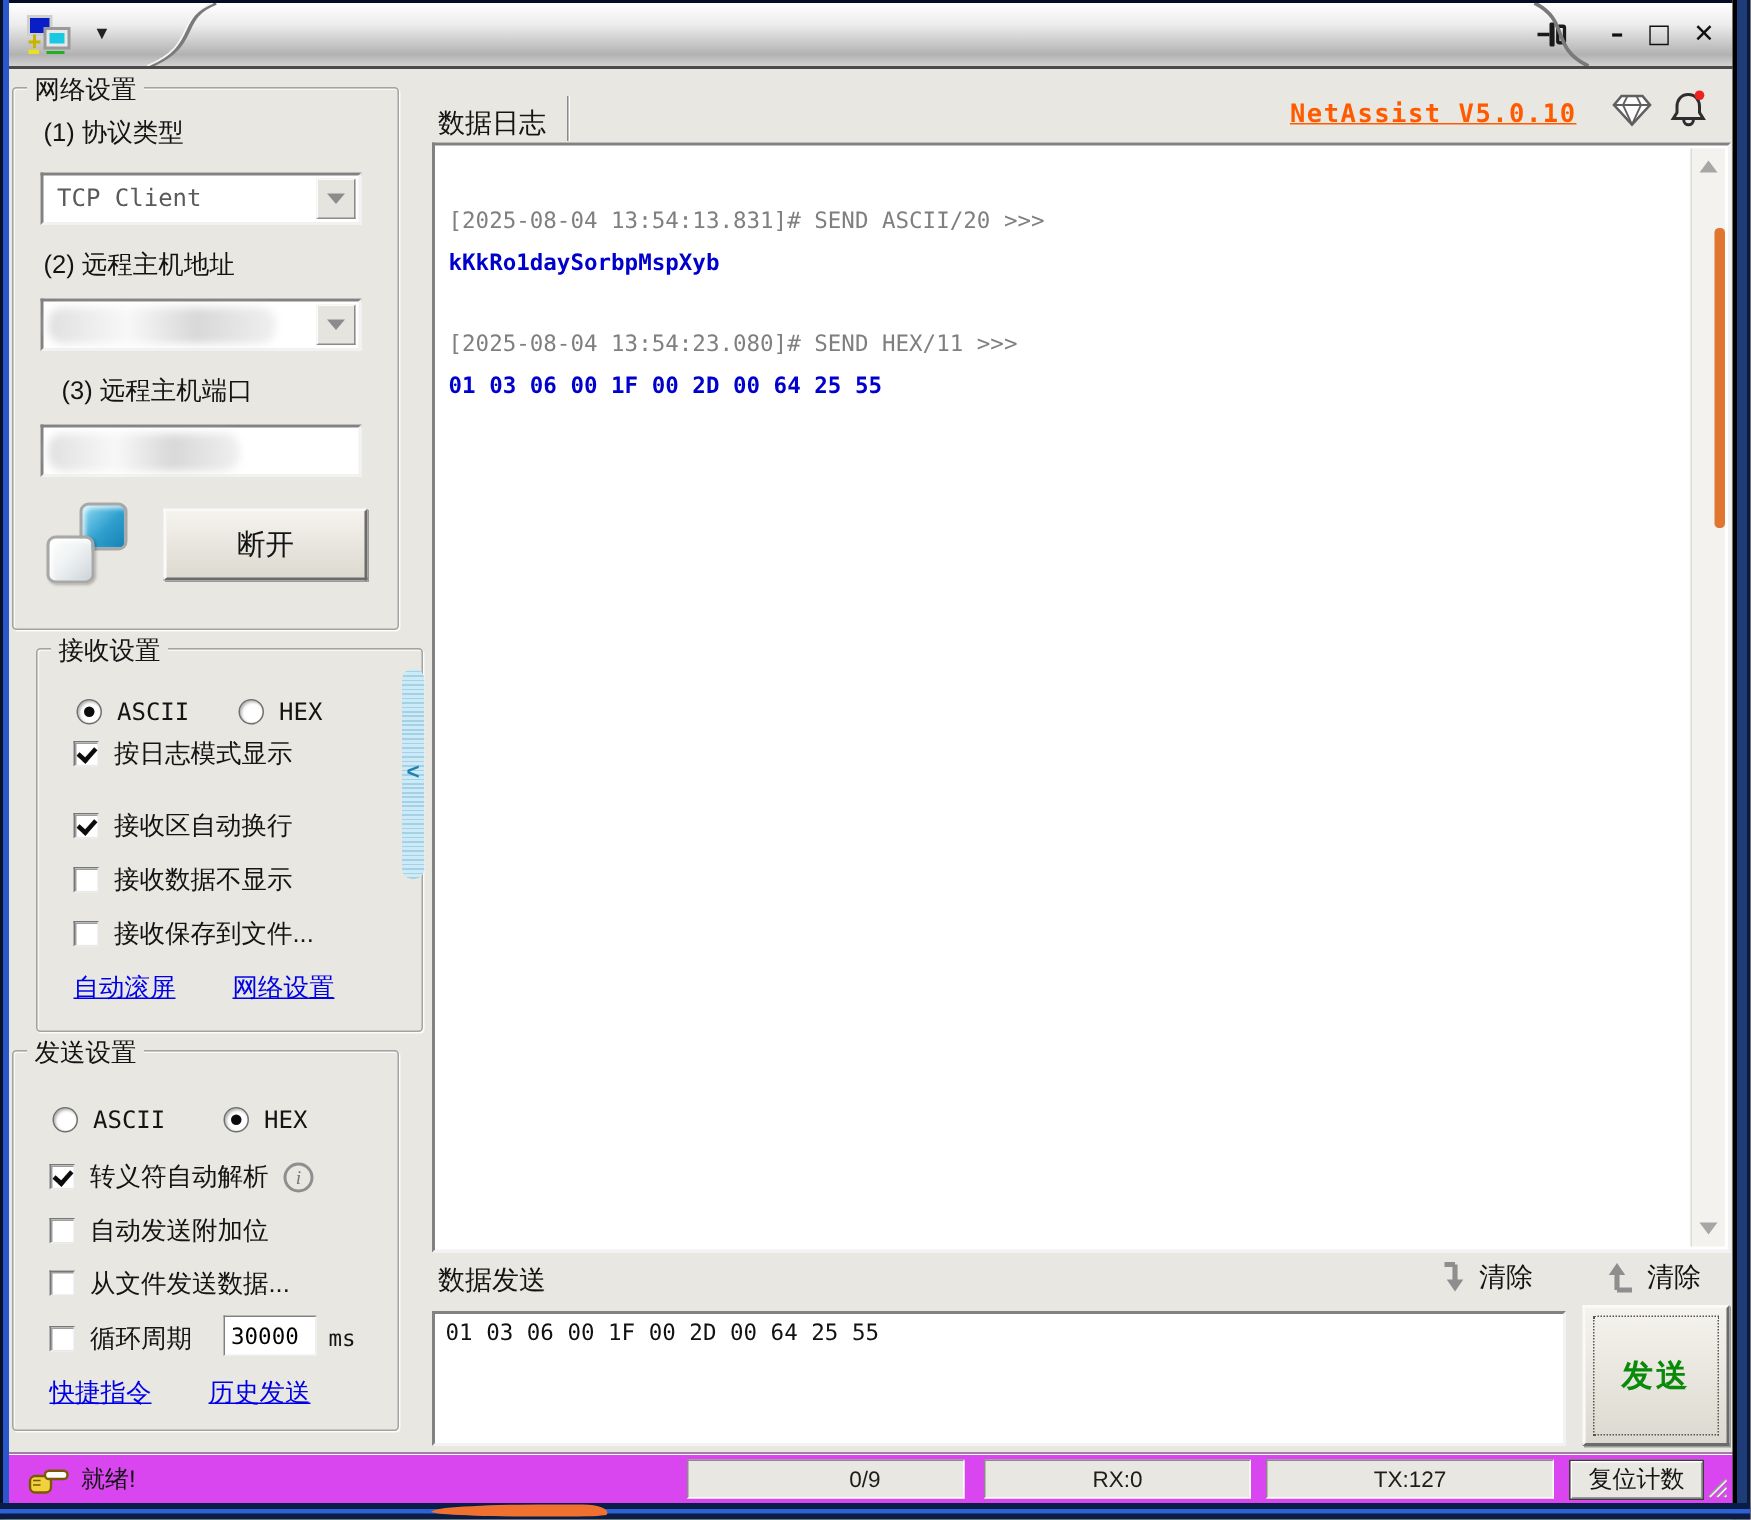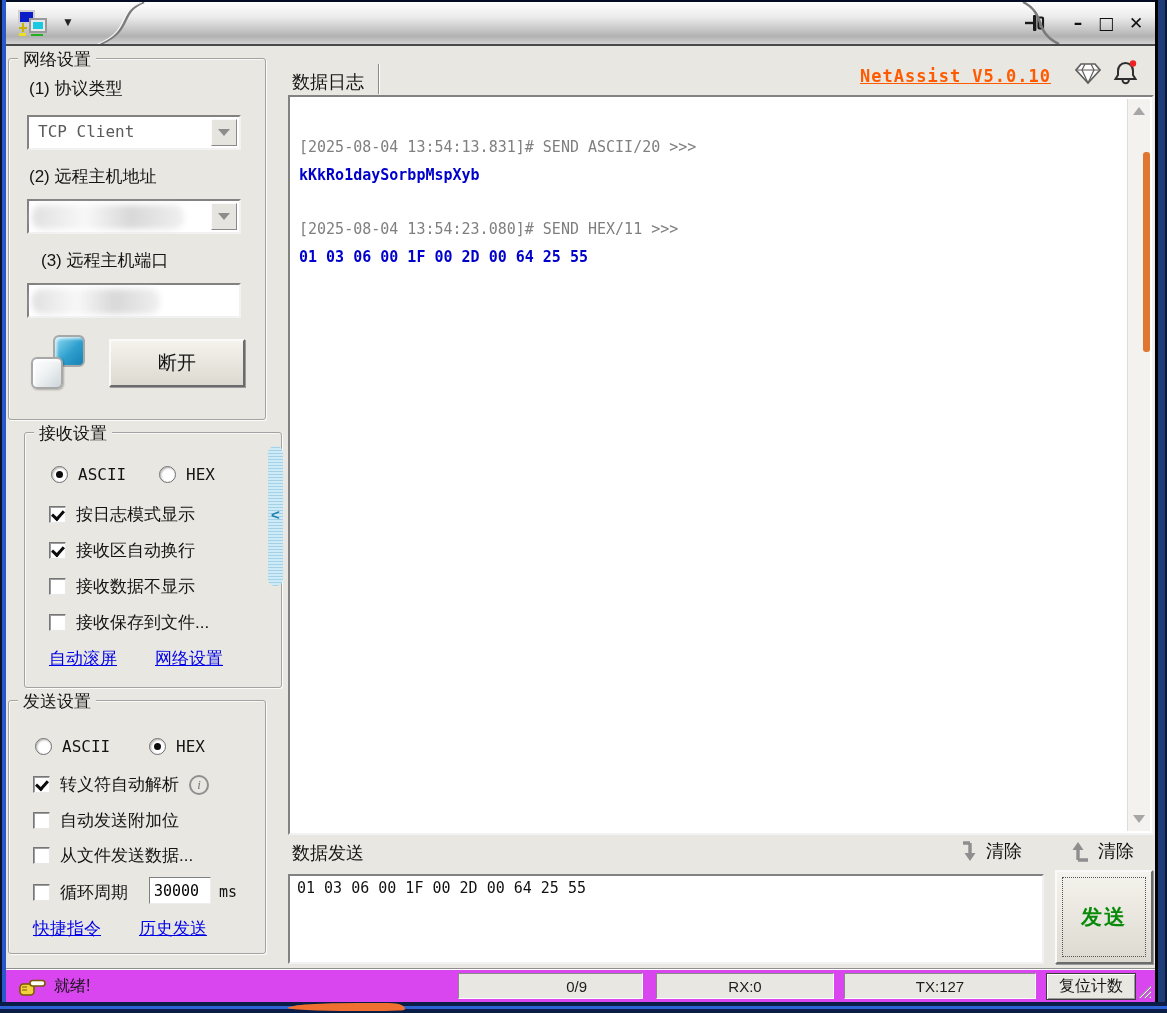--- a/index.html
+++ b/index.html
@@ -198,21 +198,21 @@
   <div class="group grp2">
     <div class="legend">接收设置</div>
     <div class="opt" style="left:26px;top:32px;">
       <span class="radio selected"></span>
       <span style="font-family:'DejaVu Sans Mono',monospace;font-size:16px;">ASCII</span>
     </div>
     <div class="opt" style="left:134px;top:32px;">
       <span class="radio"></span>
       <span style="font-family:'DejaVu Sans Mono',monospace;font-size:16px;">HEX</span>
     </div>
-    <div class="opt" style="left:24px;top:70px;">
+    <div class="opt" style="left:24px;top:58px;">
       <span class="cb checked"></span>
       <span>按日志模式显示</span>
     </div>
     <div class="opt" style="left:24px;top:106px;">
       <span class="cb checked"></span>
       <span>接收区自动换行</span>
     </div>
     <div class="opt" style="left:24px;top:142px;">
       <span class="cb"></span>
       <span>接收数据不显示</span>

